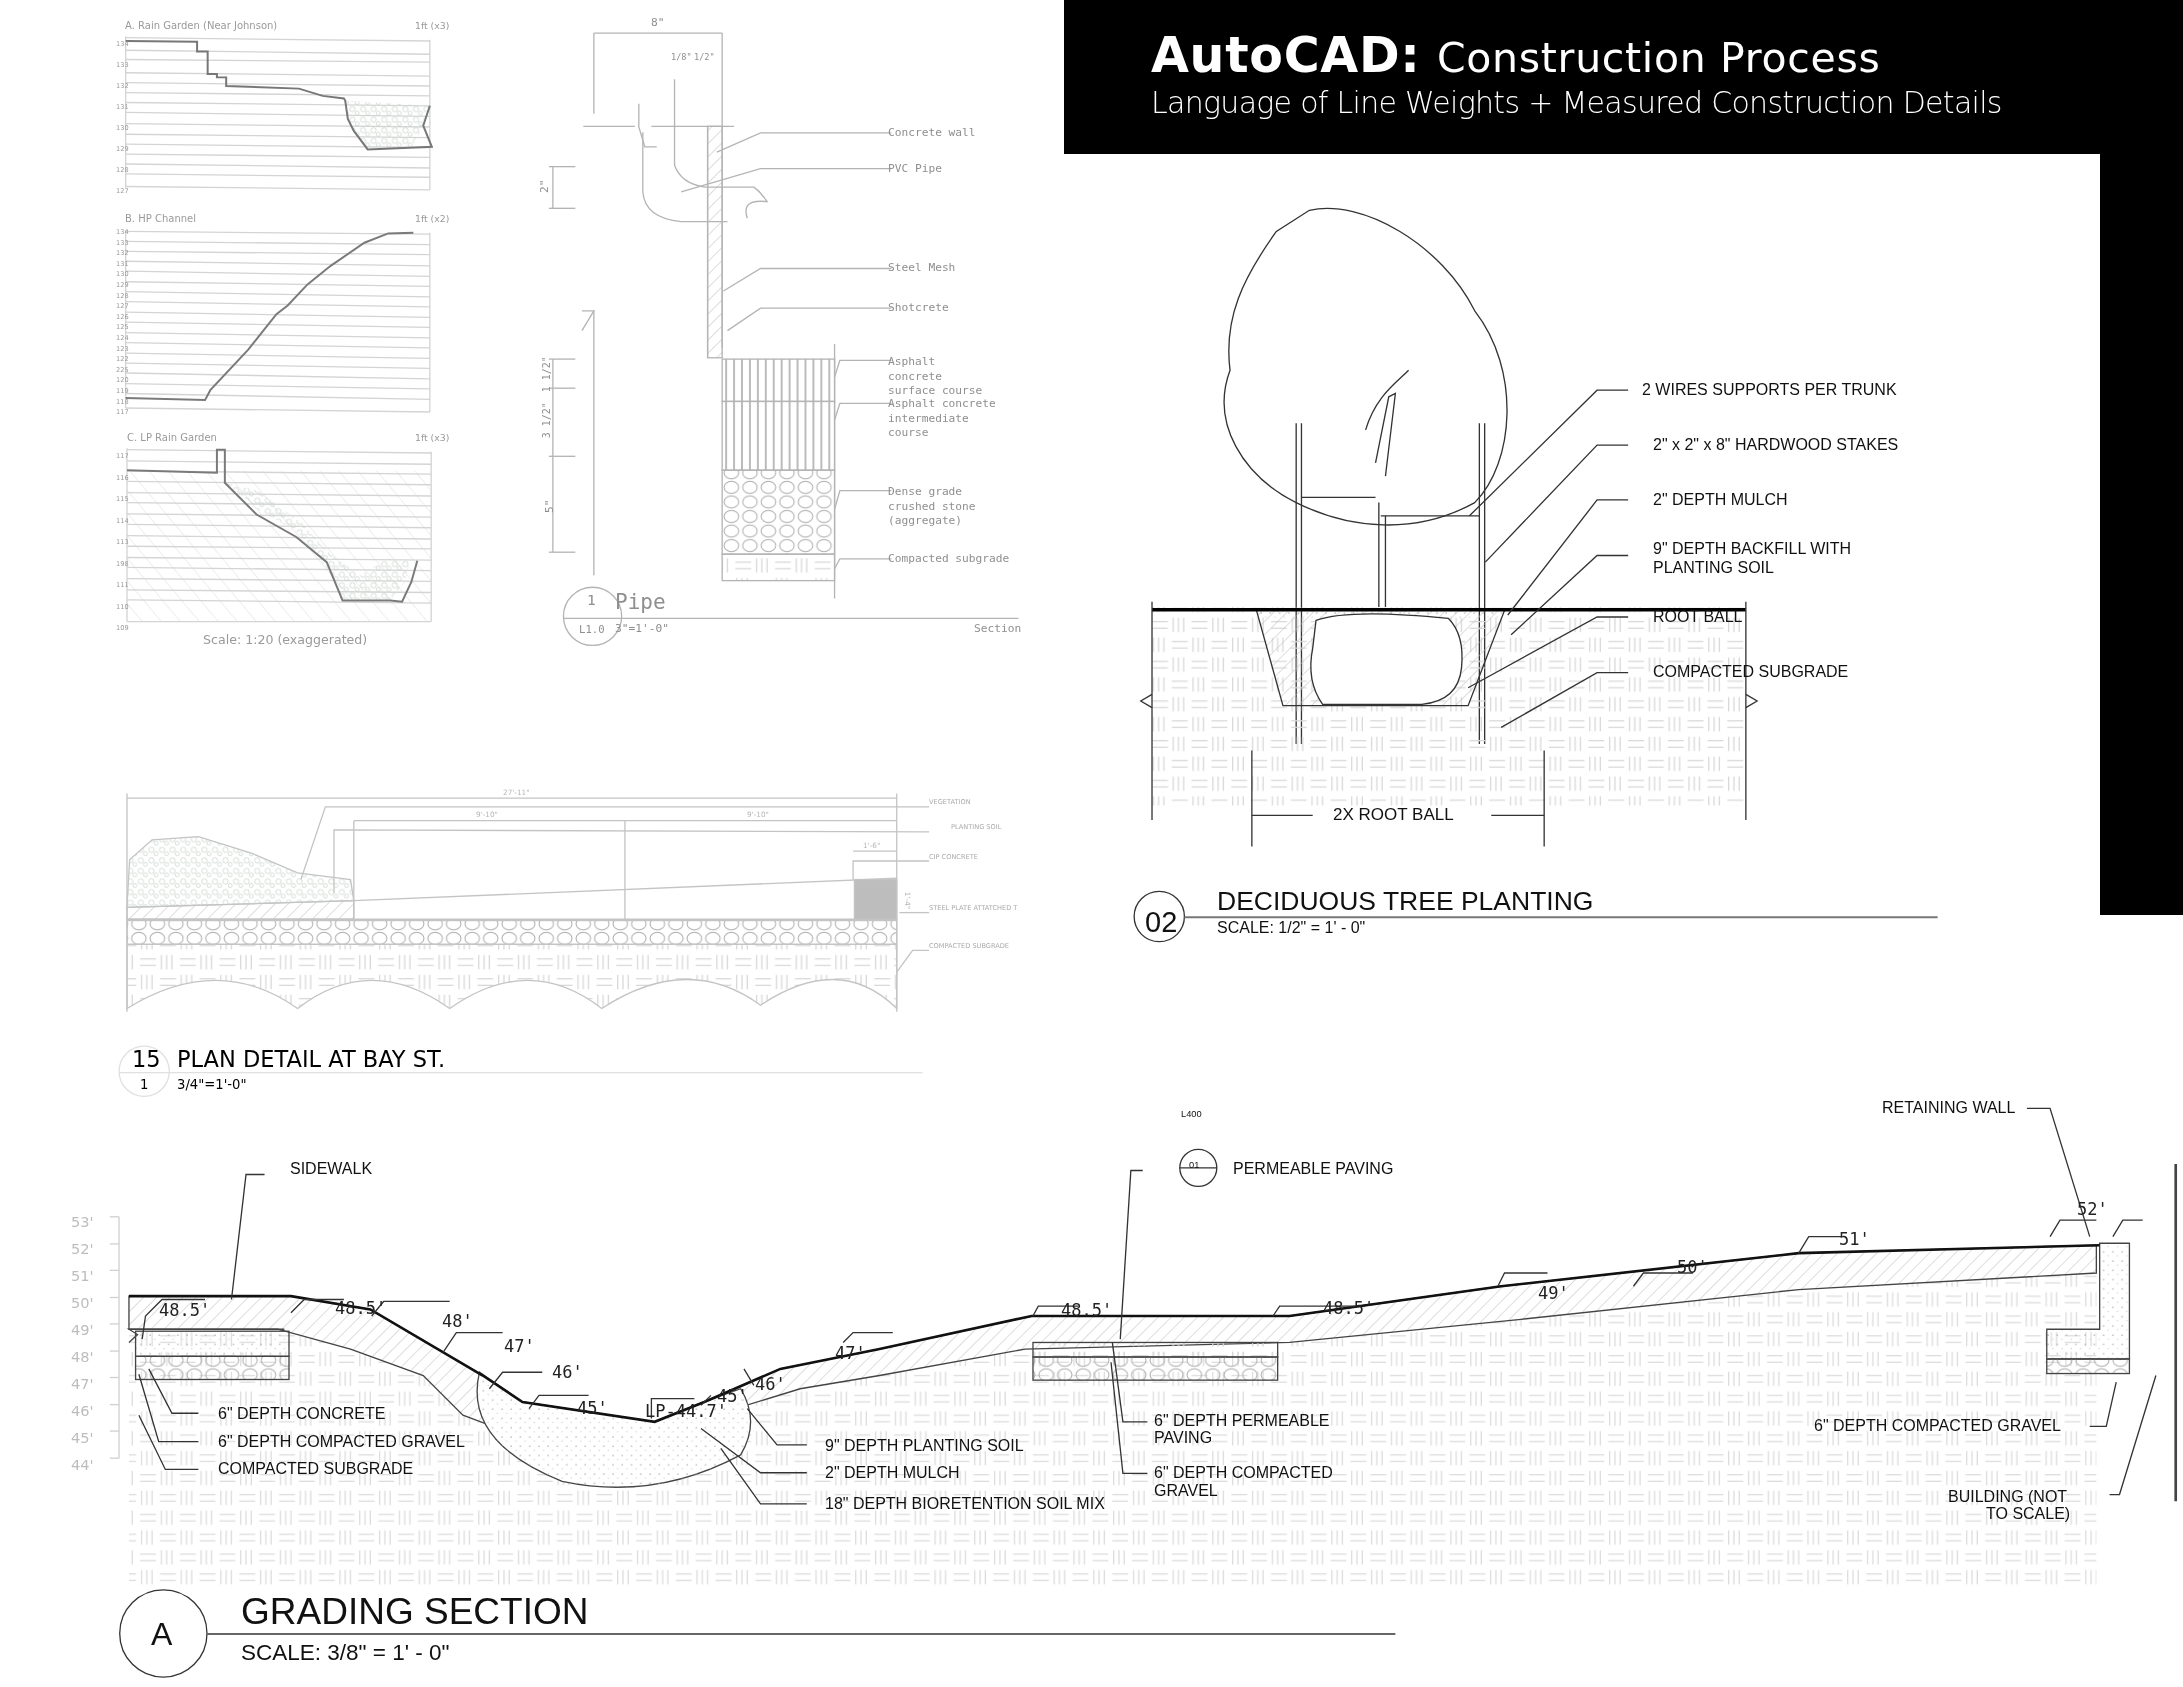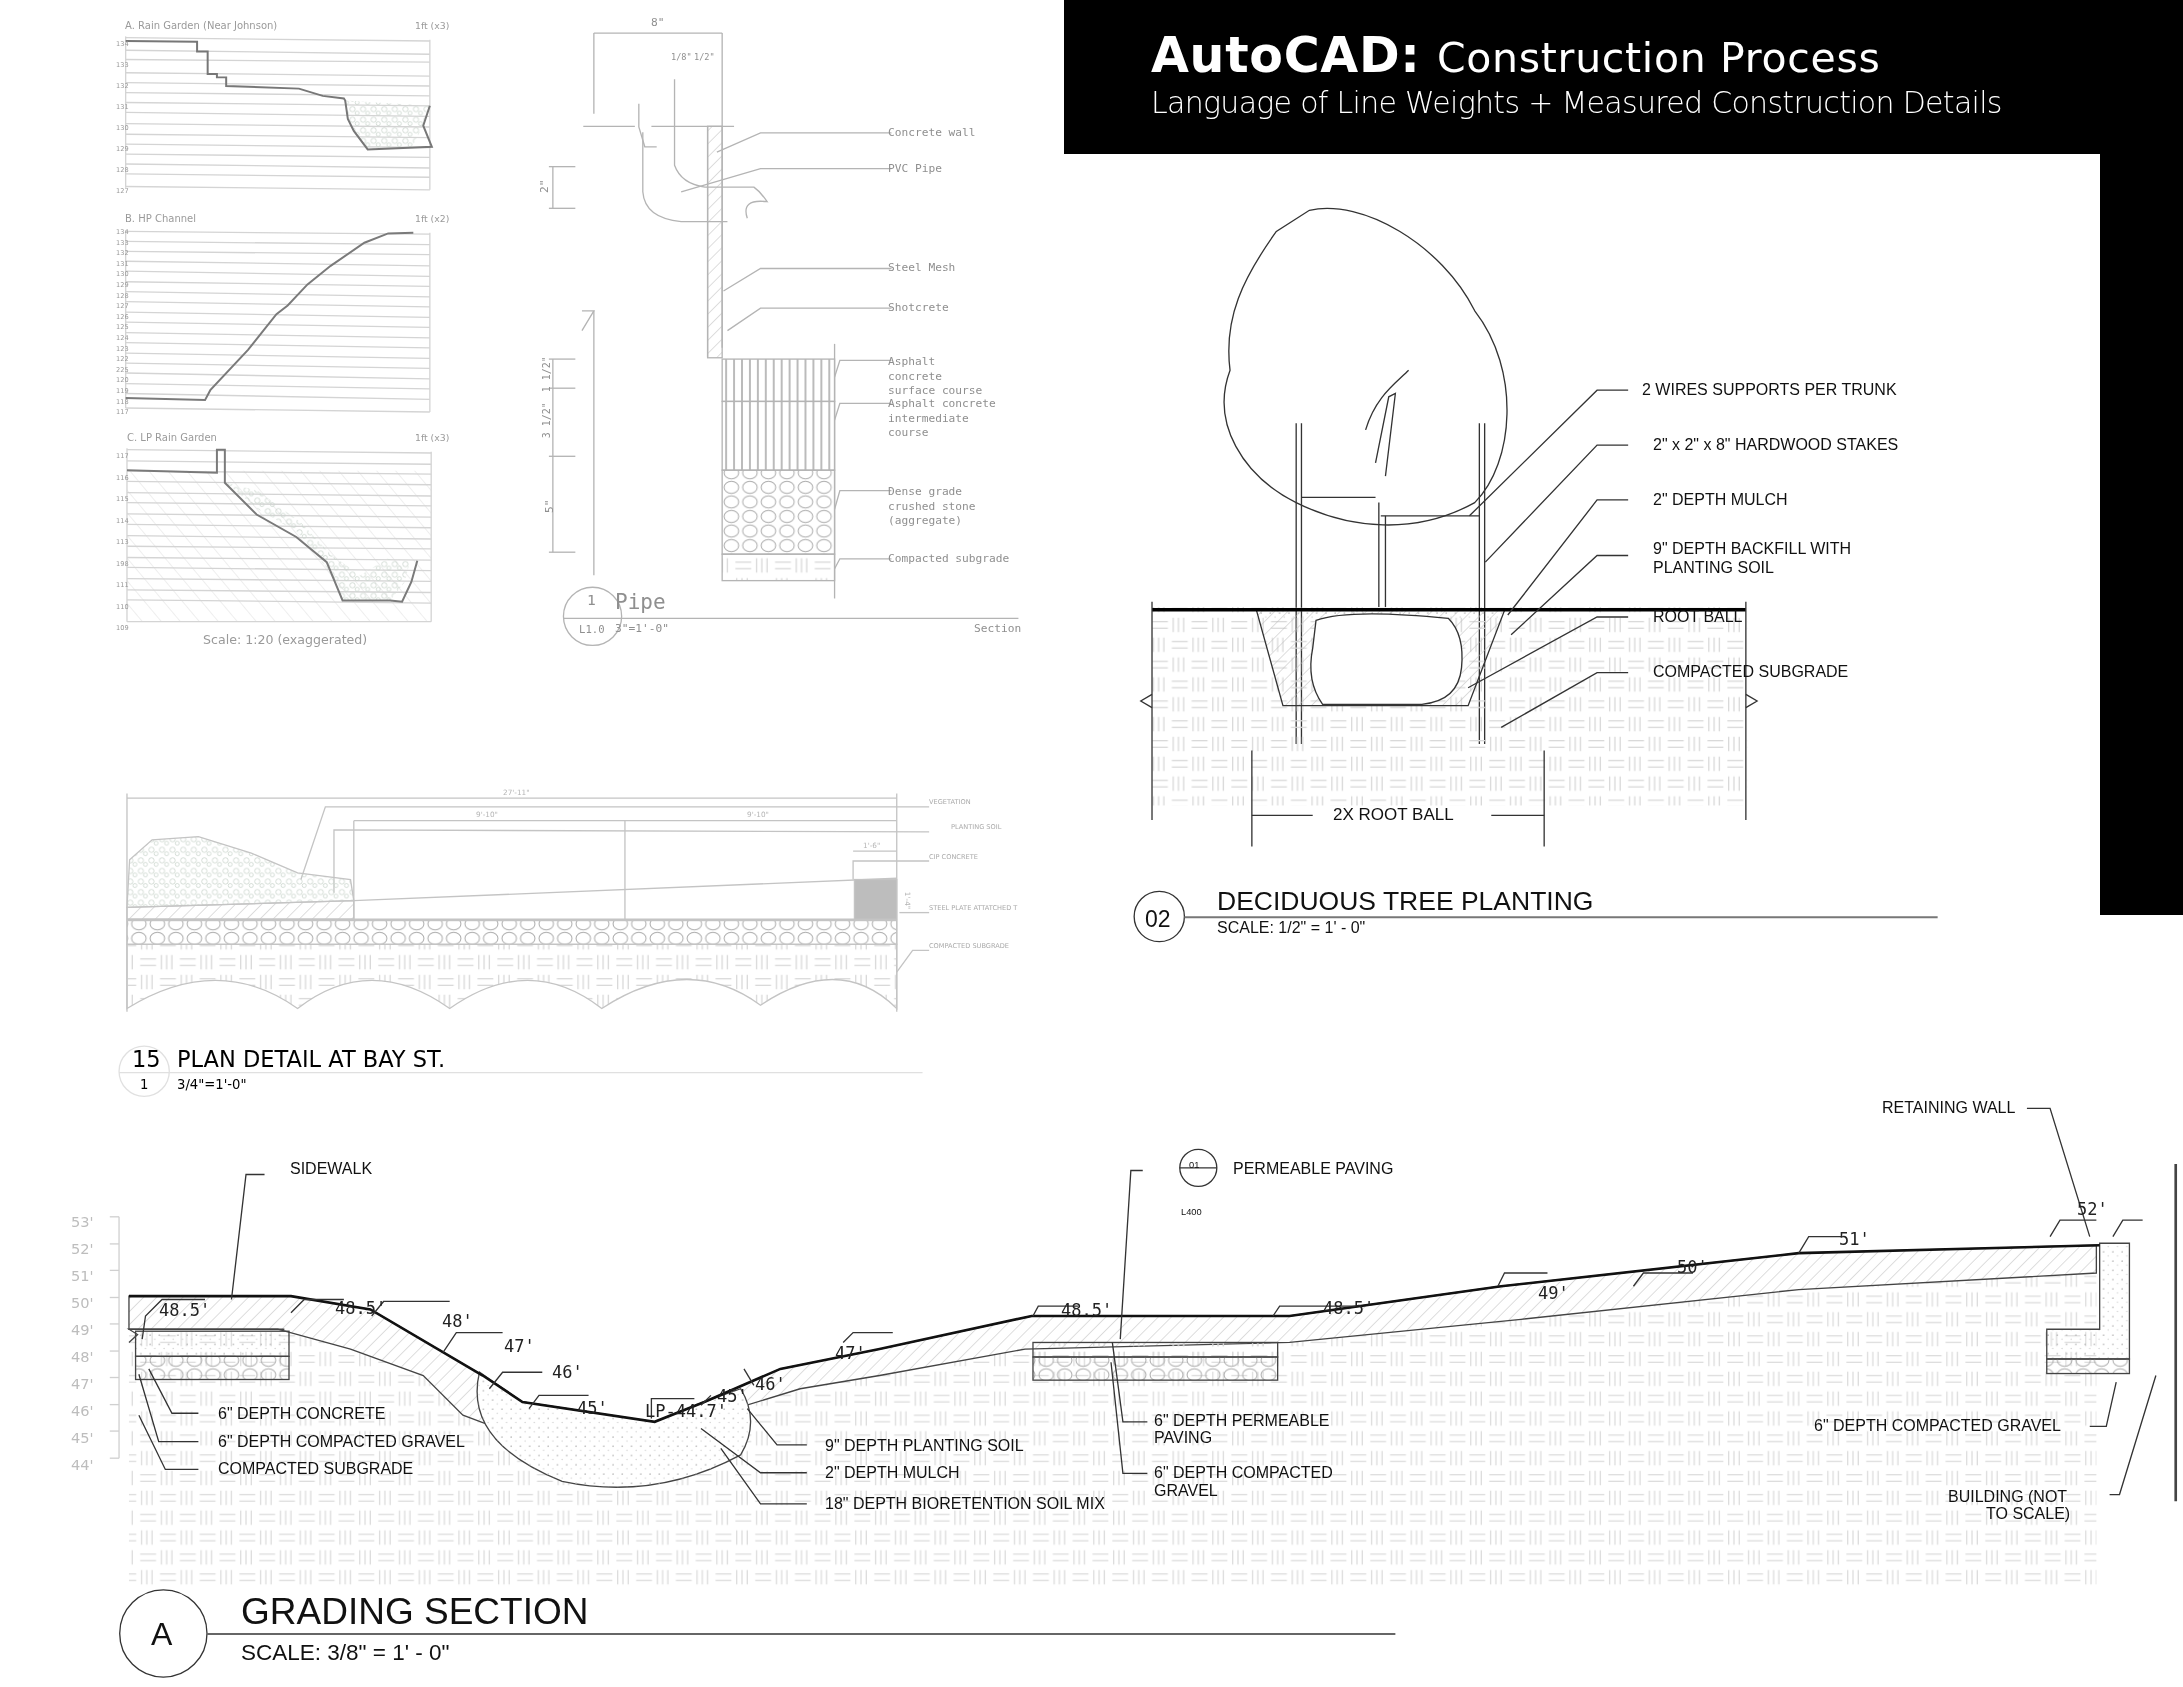--- a/index.html
+++ b/index.html
@@ -377,21 +377,21 @@
   <div class="t pipe-lbl" style="left:615px;top:622px;">3"=1'-0"</div>
   <div class="t pipe-lbl" style="left:974px;top:622px;">Section</div>
 
   <div class="t lbl" style="left:1642px;top:381px;">2 WIRES SUPPORTS PER TRUNK</div>
   <div class="t lbl" style="left:1653px;top:436px;">2" x 2" x 8" HARDWOOD STAKES</div>
   <div class="t lbl" style="left:1653px;top:491px;">2" DEPTH MULCH</div>
   <div class="t lbl" style="left:1653px;top:540px;white-space:normal;width:225px;">9" DEPTH BACKFILL WITH PLANTING SOIL</div>
   <div class="t lbl" style="left:1653px;top:608px;">ROOT BALL</div>
   <div class="t lbl" style="left:1653px;top:663px;">COMPACTED SUBGRADE</div>
   <div class="t lbl" style="left:1333px;top:806px;font-size:17px;">2X ROOT BALL</div>
-  <div class="t lbl-med" style="left:1145px;top:906px;font-size:23px;">02</div>
+  <div class="t lbl-med" style="left:1145px;top:906px;font-size:29px;">02</div>
   <div class="t lbl-big" style="left:1217px;top:886px;">DECIDUOUS TREE PLANTING</div>
   <div class="t lbl-med" style="left:1217px;top:919px;">SCALE:   1/2" = 1' - 0"</div>
 
   <div class="t faint" style="left:503px;top:788px;font-size:7.3px;color:#b5b5b5;">27'-11"</div>
   <div class="t faint" style="left:476px;top:810px;font-size:7.3px;color:#b5b5b5;">9'-10"</div>
   <div class="t faint" style="left:747px;top:810px;font-size:7.3px;color:#b5b5b5;">9'-10"</div>
   <div class="t faint" style="left:863px;top:841px;font-size:7.3px;color:#b5b5b5;">1'-6"</div>
   <div class="t faint" style="left:899px;top:896px;font-size:7.3px;color:#b5b5b5;transform:rotate(90deg);">1'-4"</div>
   <div class="t faint" style="left:929px;top:798px;font-size:6.6px;color:#aaa;">VEGETATION</div>
   <div class="t faint" style="left:929px;top:823px;font-size:6.6px;color:#aaa;padding-left:22px;">PLANTING SOIL</div>
@@ -434,21 +434,21 @@
   <div class="t elev" style="left:2077px;top:1199px;">52'</div>
 
   <div class="t lbl" style="left:290px;top:1160px;">SIDEWALK</div>
   <div class="t lbl" style="left:218px;top:1405px;">6" DEPTH CONCRETE</div>
   <div class="t lbl" style="left:218px;top:1433px;">6" DEPTH COMPACTED GRAVEL</div>
   <div class="t lbl" style="left:218px;top:1460px;">COMPACTED SUBGRADE</div>
   <div class="t lbl" style="left:825px;top:1437px;">9" DEPTH PLANTING SOIL</div>
   <div class="t lbl" style="left:825px;top:1464px;">2" DEPTH MULCH</div>
   <div class="t lbl" style="left:825px;top:1495px;">18" DEPTH BIORETENTION SOIL MIX</div>
   <div class="t lbl" style="left:1189px;top:1159px;font-size:9.3px;line-height:12px;">01</div>
-  <div class="t lbl" style="left:1181px;top:1206px;font-size:9.3px;line-height:12px;">L400</div>
+  <div class="t lbl" style="left:1181px;top:1108px;font-size:9.3px;line-height:12px;">L400</div>
   <div class="t lbl" style="left:1233px;top:1160px;">PERMEABLE PAVING</div>
   <div class="t lbl" style="left:1154px;top:1412px;">6" DEPTH PERMEABLE</div>
   <div class="t lbl" style="left:1154px;top:1429px;">PAVING</div>
   <div class="t lbl" style="left:1154px;top:1464px;">6" DEPTH COMPACTED</div>
   <div class="t lbl" style="left:1154px;top:1482px;">GRAVEL</div>
   <div class="t lbl" style="left:1882px;top:1099px;">RETAINING WALL</div>
   <div class="t lbl" style="left:1814px;top:1417px;">6" DEPTH COMPACTED GRAVEL</div>
   <div class="t lbl" style="left:1948px;top:1488px;">BUILDING (NOT</div>
   <div class="t lbl" style="left:1986px;top:1505px;">TO SCALE)</div>
 

